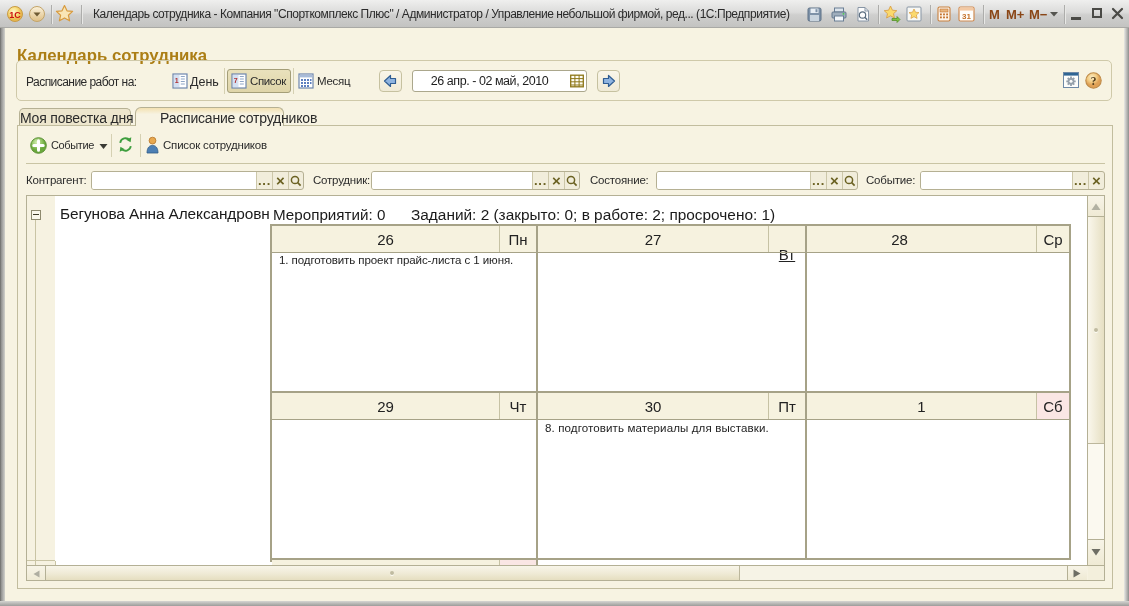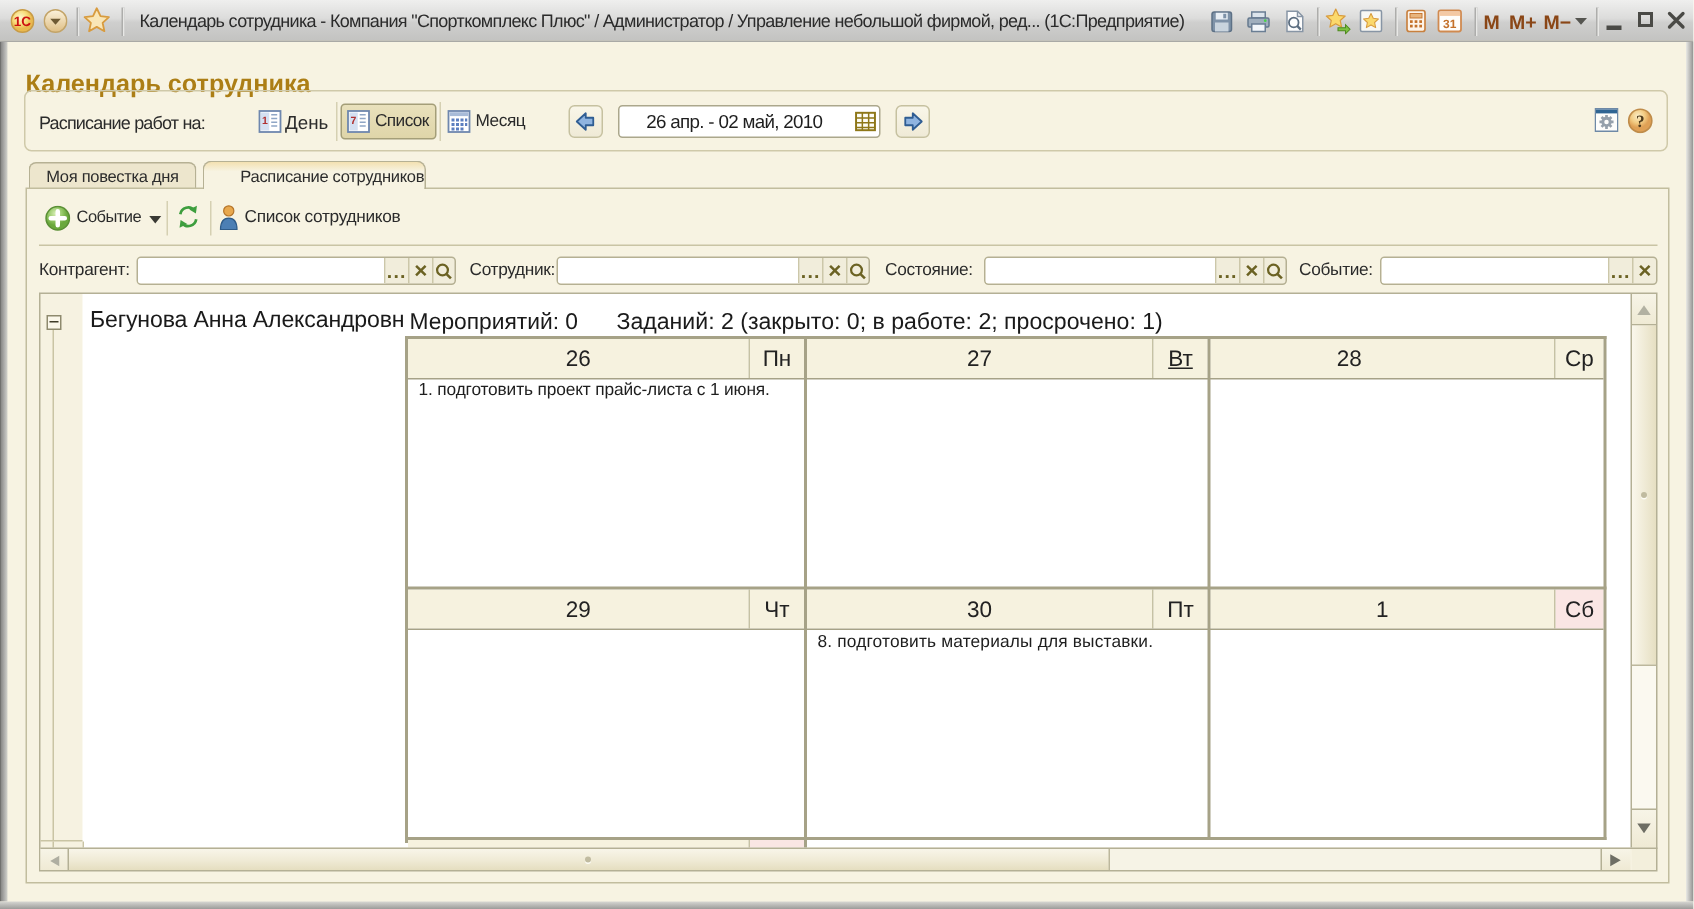--- a/index.html
+++ b/index.html
@@ -22,21 +22,21 @@
   #topbar{left:16px;top:60px;width:1096px;height:41px;border:1px solid #CFC9A9;border-radius:5px;box-sizing:border-box;}
   .lbl{font-size:11.5px;letter-spacing:-0.2px;color:#2B2B2B;}
   .vsep{width:1px;background:#D5D0B2;}
   #btn-nedelya{left:227px;top:69px;width:64px;height:24px;border:1px solid #A49E78;border-radius:3px;
     background:linear-gradient(#E9E1BC,#DFD5A9);box-sizing:border-box;}
   .navbtn{width:23px;height:22px;border:1px solid #C6C1A0;border-radius:4px;
     background:linear-gradient(#F9F6E9,#EFEAD6);box-sizing:border-box;}
   #datefield{left:412px;top:70px;width:175px;height:22px;background:#fff;border:1px solid #ABA78C;
     border-radius:3px;box-sizing:border-box;}
   
-  .tab{box-sizing:border-box;font-size:11px;letter-spacing:-0.2px;color:#2B2B2B;text-align:center;white-space:nowrap;}
+  .tab{box-sizing:border-box;font-size:14px;letter-spacing:-0.2px;color:#2B2B2B;text-align:center;white-space:nowrap;}
   #tab1{left:19px;top:108px;width:112px;height:18px;background:#EDE6CD;
     border:1px solid #B6B194;border-bottom:none;border-radius:5px 5px 0 0;line-height:19px;}
   #tab2{left:135px;top:107px;width:149px;height:19px;
     background:linear-gradient(#F3E1B1 0%,#F7F3E2 35%);
     border:1px solid #B6B194;border-bottom:none;border-radius:6px 6px 0 0;line-height:20px;z-index:3;padding-left:24px;}
   #tabframe{left:17px;top:125px;width:1096px;height:464px;border:1px solid #C2BD9E;box-sizing:border-box;}
   
   #gridpanel{left:26px;top:195px;width:1079px;height:386px;border:1px solid #B4B095;box-sizing:border-box;background:#F6F2E1;}
   #gridwhite{left:55px;top:196px;width:1033px;height:369px;background:#fff;}
   
@@ -322,21 +322,21 @@
 <div class="abs hdrcell" style="left:538px;top:393px;width:230px;height:26px;"></div>
 <div class="abs hdrcell" style="left:769px;top:393px;width:36px;height:26px;"></div>
 <div class="abs hdrcell" style="left:807px;top:393px;width:229px;height:26px;"></div>
 <div class="abs hdrpink" style="left:1037px;top:393px;width:32px;height:26px;"></div>
 <div class="abs hdrcell" style="left:272px;top:560px;width:227px;height:5px;"></div>
 <div class="abs hdrpink" style="left:500px;top:560px;width:36px;height:5px;"></div>
 
 <div class="abs hdrtxt" style="left:272px;top:231px;width:227px;">26</div>
 <div class="abs hdrtxt" style="left:500px;top:231px;width:36px;">Пн</div>
 <div class="abs hdrtxt" style="left:538px;top:231px;width:230px;">27</div>
-<div class="abs hdrtxt" style="left:769px;top:231px;width:36px;text-decoration:underline;">Вт</div>
+<div class="abs hdrtxt" style="left:769px;top:246px;width:36px;text-decoration:underline;">Вт</div>
 <div class="abs hdrtxt" style="left:785px;top:231px;width:229px;">28</div>
 <div class="abs hdrtxt" style="left:1037px;top:231px;width:32px;">Ср</div>
 <div class="abs hdrtxt" style="left:272px;top:398px;width:227px;">29</div>
 <div class="abs hdrtxt" style="left:500px;top:398px;width:36px;">Чт</div>
 <div class="abs hdrtxt" style="left:538px;top:398px;width:230px;">30</div>
 <div class="abs hdrtxt" style="left:769px;top:398px;width:36px;">Пт</div>
 <div class="abs hdrtxt" style="left:807px;top:398px;width:229px;">1</div>
 <div class="abs hdrtxt" style="left:1037px;top:398px;width:32px;">Сб</div>
 
 <div class="abs b-dark" style="left:270px;top:224px;width:2px;height:338px;"></div>

